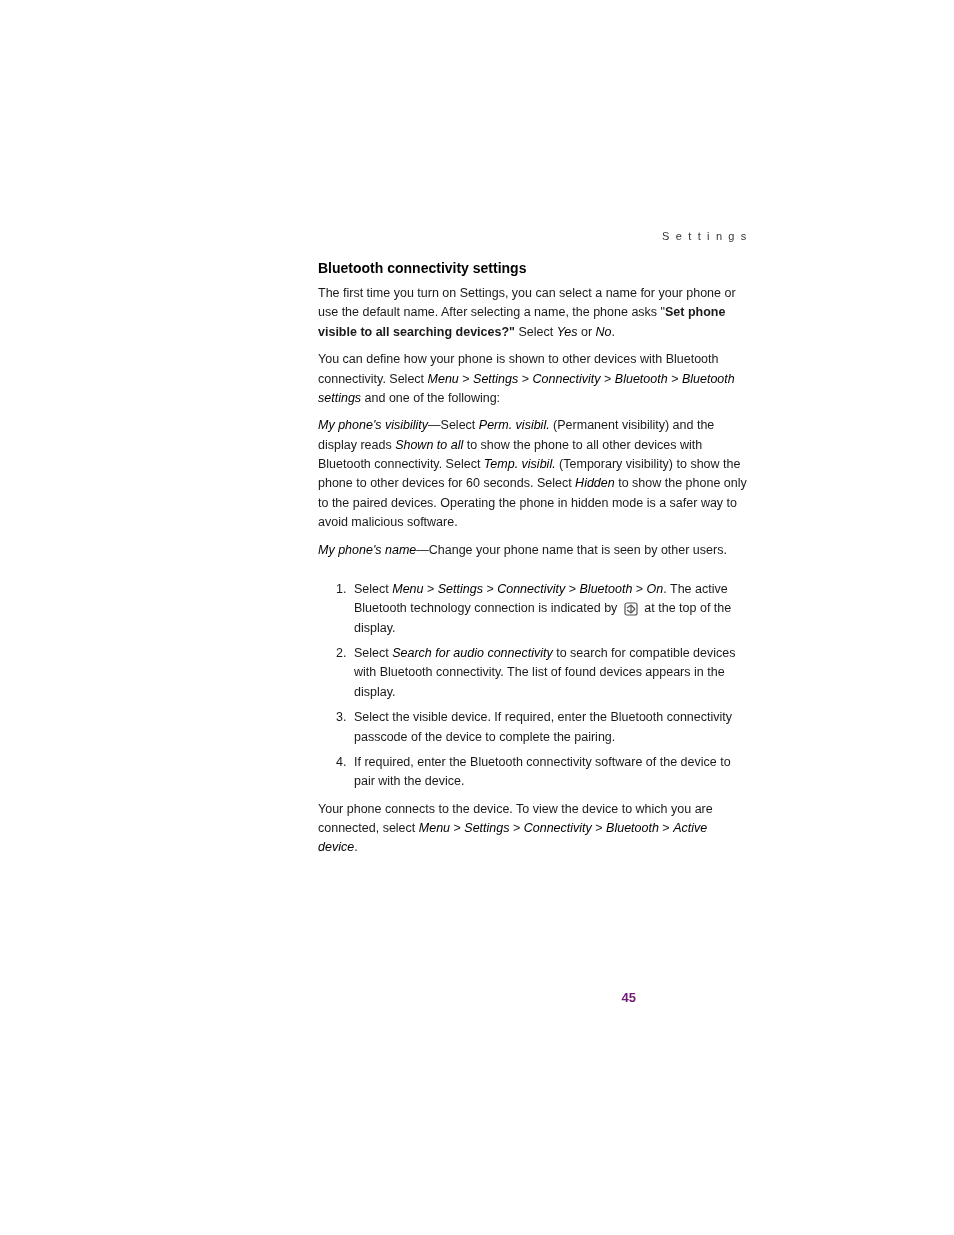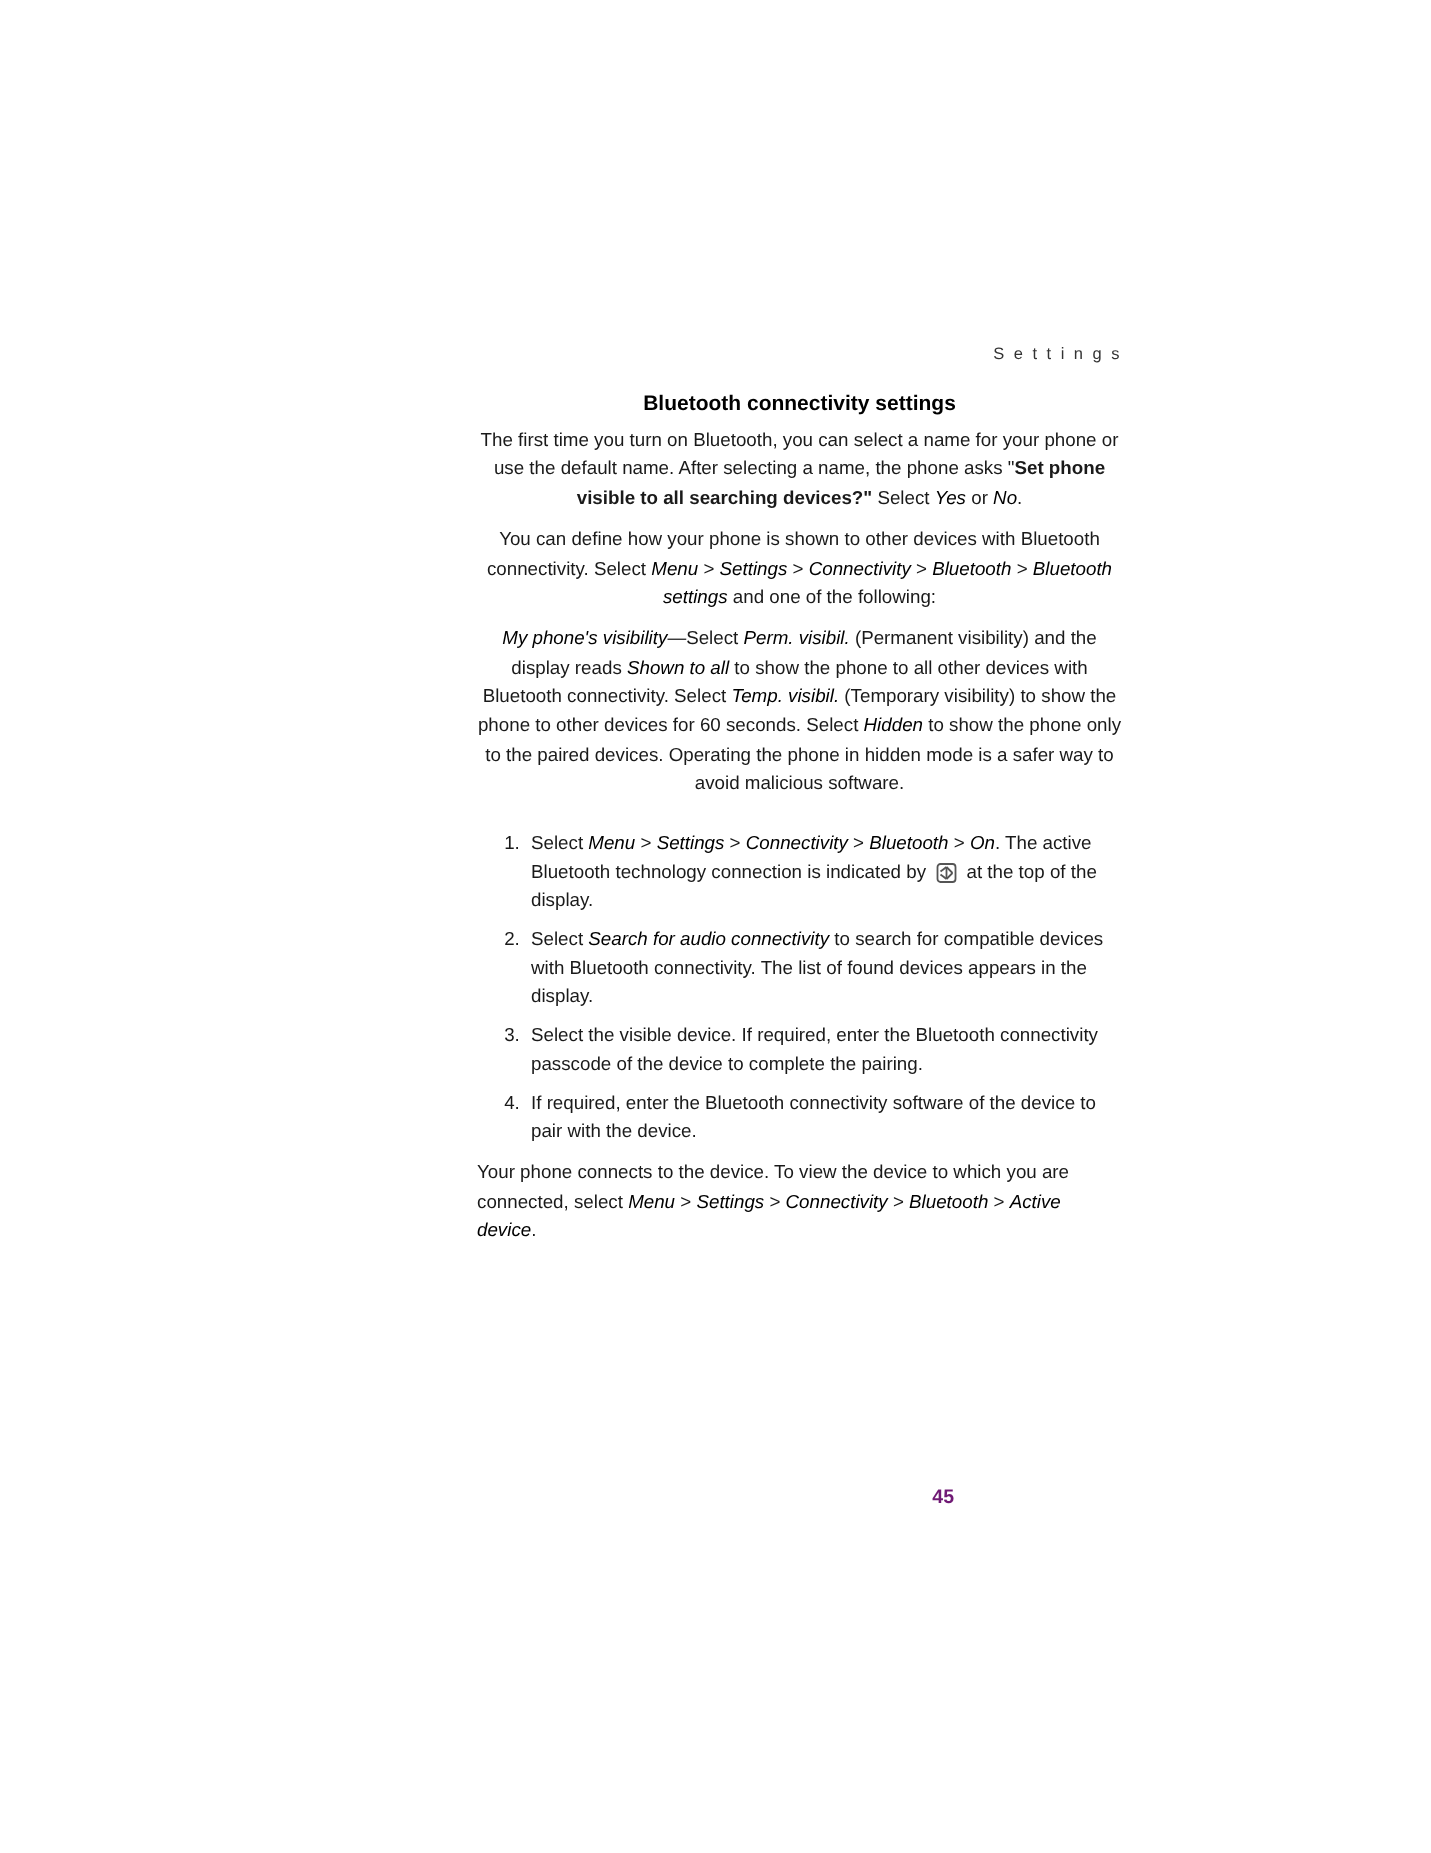--- a/index.html
+++ b/index.html
@@ -60,21 +60,20 @@
       font-style: italic;
       text-decoration: none;
     }
 
     .bold-inline {
       font-weight: bold;
     }
 
     .section-gap {
       margin-bottom: 14px;
-      text-align: center;
     }
 
     .section2 {
       margin-top: 20px;
     }
 
     .ordered-list {
       margin-left: 32px;
       margin-bottom: 8px;
     }
@@ -118,31 +117,34 @@
   <div class="content-area">
 
     <div class="page-header">
       <span>S e t t i n g s</span>
     </div>
 
     <div class="section-gap">
       <div class="section-title">Bluetooth connectivity settings</div>
 
       <div class="body-text">
-        <span>The first time you turn on Bluetooth, you can select a name for your phone or use the default name. After selecting a name, the phone asks "</span><span class="bold-inline">Set phone visible to all searching devices?"</span><span> Select </span><a class="link">Yes</a><span> or </span><a class="link">No</a><span>.</span>
+        <span>The first time you turn on Settings, you can select a name for your phone or use the default name. After selecting a name, the phone asks "</span><span class="bold-inline">Set phone visible to all searching devices?"</span><span> Select </span><a class="link">Yes</a><span> or </span><a class="link">No</a><span>.</span>
       </div>
 
       <div class="body-text">
         <span>You can define how your phone is shown to other devices with Bluetooth connectivity. Select </span><a class="link">Menu</a><span> &gt; </span><a class="link">Settings</a><span> &gt; </span><a class="link">Connectivity</a><span> &gt; </span><a class="link">Bluetooth</a><span> &gt; </span><a class="link">Bluetooth settings</a><span> and one of the following:</span>
       </div>
 
       <div class="body-text">
         <a class="link">My phone's visibility</a><span>—Select </span><a class="link">Perm. visibil.</a><span> (Permanent visibility) and the display reads </span><a class="link">Shown to all</a><span> to show the phone to all other devices with Bluetooth connectivity. Select </span><a class="link">Temp. visibil.</a><span> (Temporary visibility) to show the phone to other devices for 60 seconds. Select </span><a class="link">Hidden</a><span> to show the phone only to the paired devices. Operating the phone in hidden mode is a safer way to avoid malicious software.</span>
       </div>
 
+      <div class="body-text">
+        <a class="link">My phone's name</a><span>—Change your phone name that is seen by other users.</span>
+      </div>
     </div>
 
     <div class="section2">
 
       <ol class="ordered-list">
 
         <li>
           <span>Select </span><a class="link">Menu</a><span> &gt; </span><a class="link">Settings</a><span> &gt; </span><a class="link">Connectivity</a><span> &gt; </span><a class="link">Bluetooth</a><span> &gt; </span><a class="link">On</a><span>. The active Bluetooth technology connection is indicated by </span><span class="bt-icon"><svg viewBox="0 0 16 16" xmlns="http://www.w3.org/2000/svg">
                 <rect x="2" y="2" width="12" height="12" rx="2" fill="none" stroke="#555" stroke-width="1.2"></rect>
                 <line x1="8" y1="4" x2="8" y2="12" stroke="#555" stroke-width="1.2"></line>

